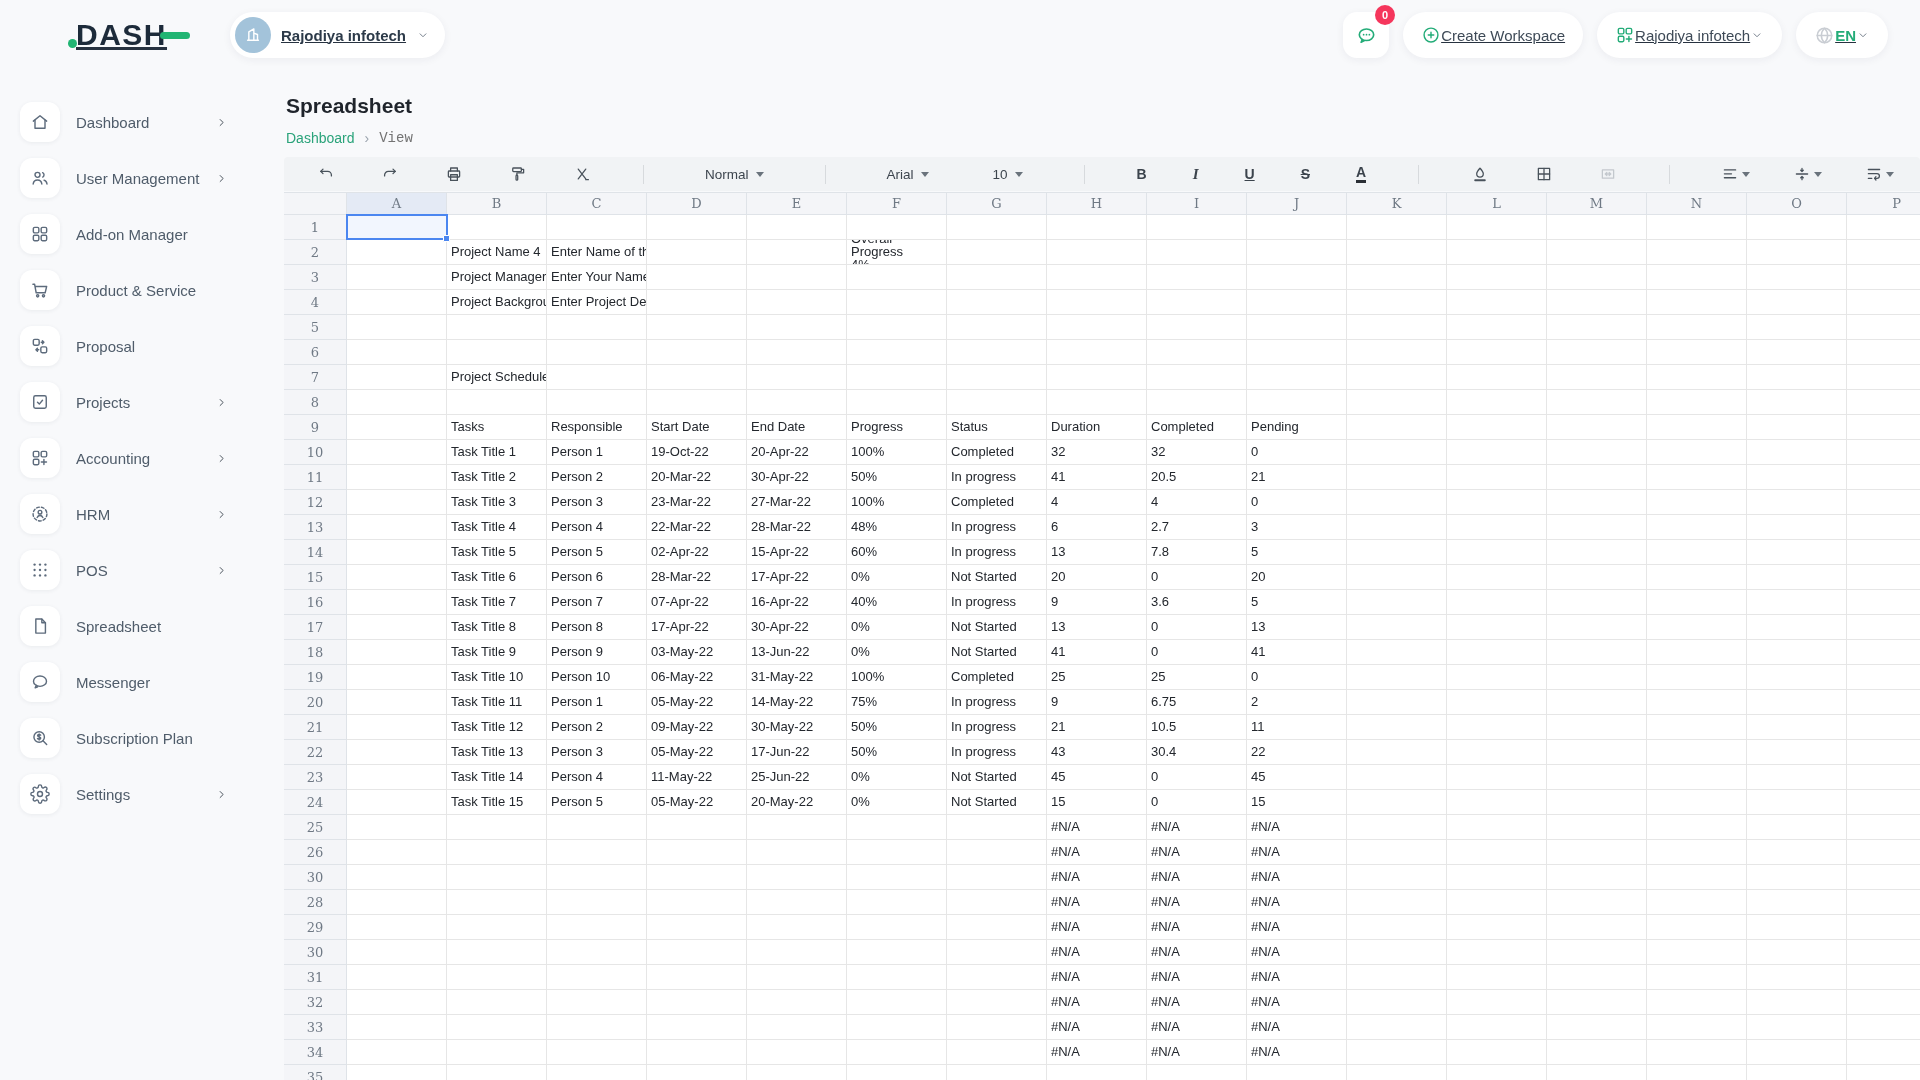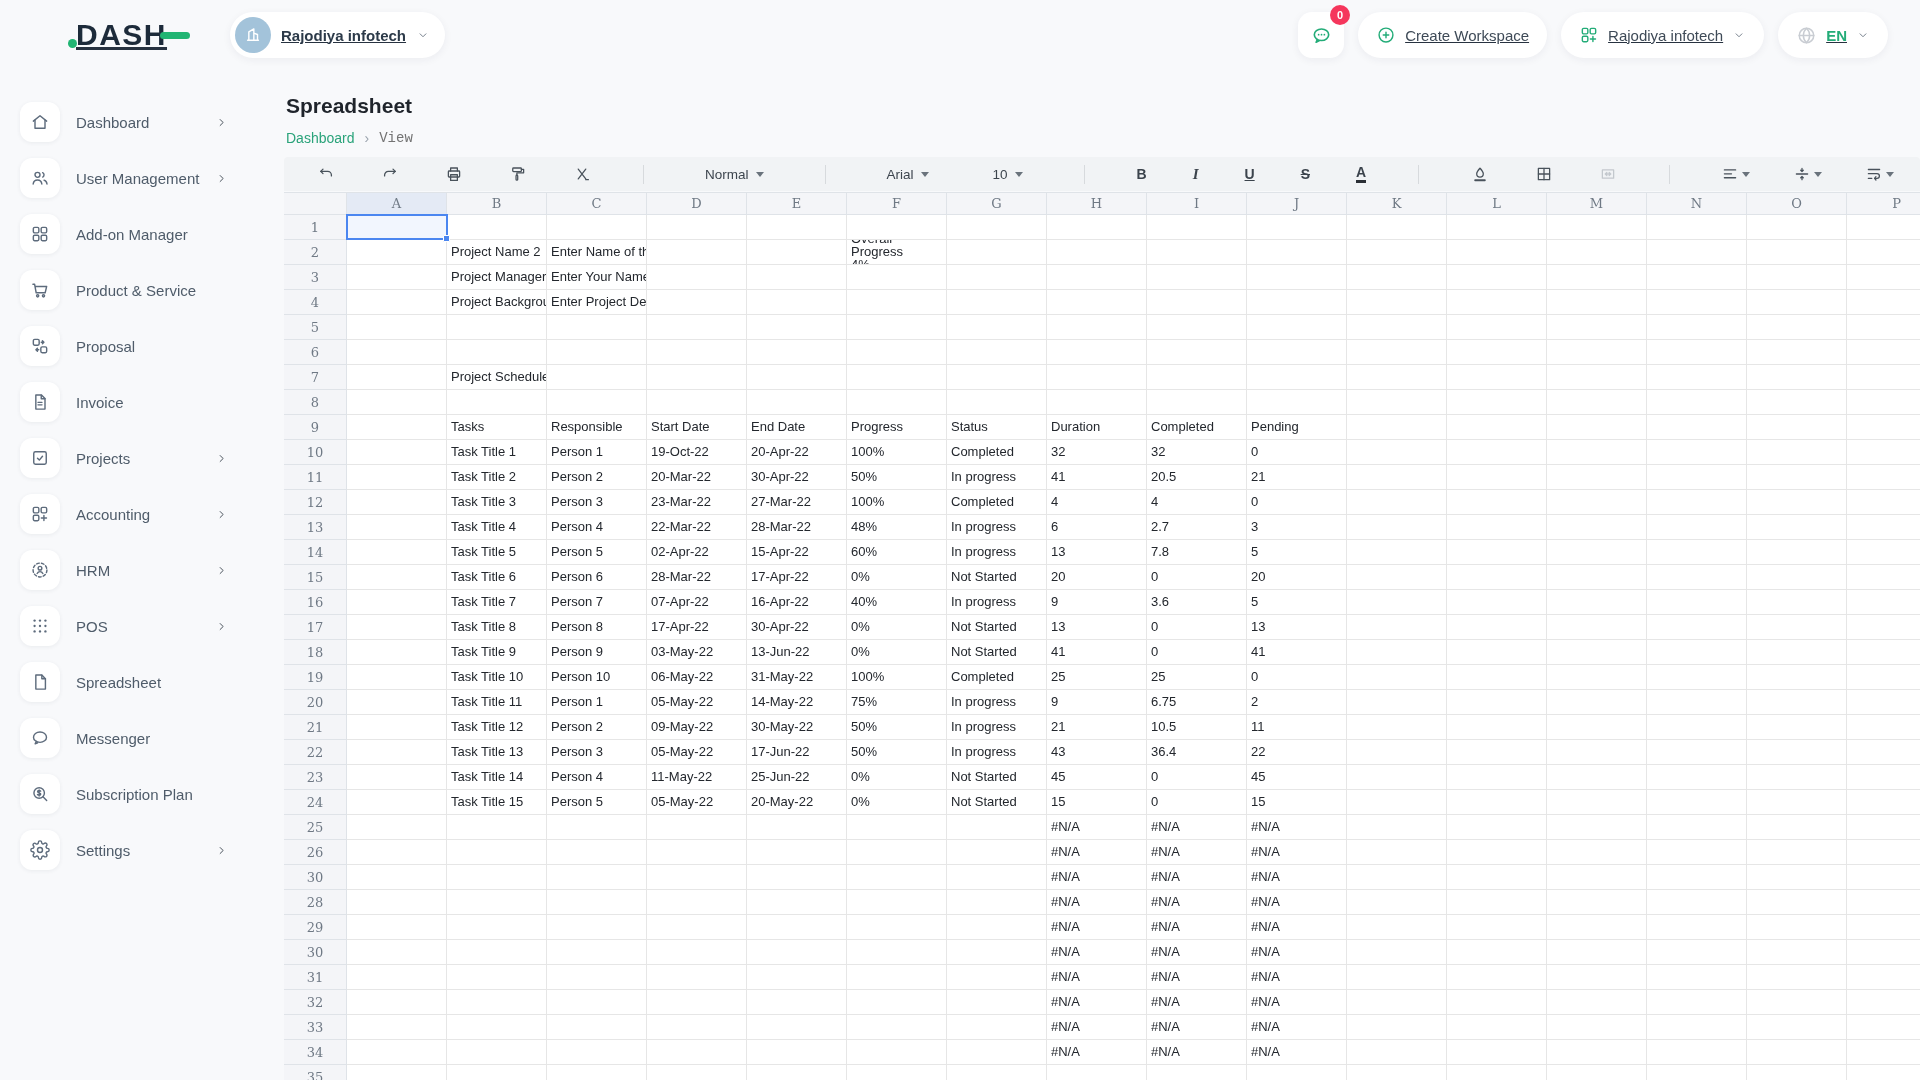--- a/index.html
+++ b/index.html
@@ -22,21 +22,21 @@
     padding:0 15px 0 5px;gap:10px;box-shadow:0 2px 8px rgba(30,40,60,.06);cursor:pointer;border:none;font-family:inherit;}
   .ws-avatar{width:36px;height:36px;border-radius:50%;background:#a3c3da;display:flex;align-items:center;justify-content:center;color:#fff;}
   .ws-avatar svg{width:20px;height:20px;}
   .ws-name{font-size:15px;font-weight:600;color:#2c3a49;}
   .hdr-right{margin-left:auto;margin-right:32px;display:flex;align-items:center;gap:14px;}
   .chat-btn{position:relative;width:46px;height:46px;background:#fff;border-radius:14px;border:none;cursor:pointer;
     box-shadow:0 2px 8px rgba(30,40,60,.06);display:flex;align-items:center;justify-content:center;color:var(--accent);}
   .chat-btn svg{width:23px;height:23px;}
   .badge{position:absolute;top:-7px;right:-6px;min-width:20px;height:20px;border-radius:10px;background:var(--badge);
     color:#fff;font-size:11px;font-weight:600;display:flex;align-items:center;justify-content:center;padding:0 5px;}
-  .pill{height:46px;background:#fff;border-radius:23px;border:none;display:flex;align-items:center;gap:9px;padding:0 18px;
+  .pill{height:46px;background:#fff;border-radius:23px;border:none;display:flex;align-items:center;padding:0 18px;
     font-size:15px;color:#3e4a57;font-weight:500;box-shadow:0 2px 8px rgba(30,40,60,.06);cursor:pointer;font-family:inherit;}
   .green-ic{color:var(--accent);display:flex;} .green-ic svg{width:20px;height:20px;}
   .gray-ic{color:#c9cdd3;display:flex;} .gray-ic svg{width:21px;height:21px;}
   .lang{color:var(--accent);font-weight:700;}
   .pill-caret{color:#76818d;display:flex;} .pill-caret svg{width:14px;height:14px;}
   
   .sidebar{position:absolute;top:70px;left:0;width:270px;bottom:0;padding-top:24px;}
   .side-item{height:56px;display:flex;align-items:center;padding-left:20px;cursor:pointer;}
   .side-icon{width:40px;height:40px;background:#fff;border-radius:12px;box-shadow:0 1px 4px rgba(40,50,70,.07);
     display:flex;align-items:center;justify-content:center;color:#5d6b7c;flex:none;}
@@ -223,30 +223,20 @@
           <rect x="13" y="13" width="7" height="7" rx="1.6"></rect>
           <path d="M13.5 7.5h3.2M14.9 5.7l1.8 1.8-1.8 1.8"></path>
           <path d="M10.5 16.5H7.3M8.9 18.3l-1.8-1.8 1.8-1.8"></path>
         </svg>
       </span>
       <span class="side-label">Proposal</span>
     </div>
     <div class="side-item">
       <span class="side-icon">
         <svg viewBox="0 0 24 24" fill="none" stroke="currentColor" stroke-width="1.7" stroke-linecap="round" stroke-linejoin="round">
-          <path d="M7 3.5h6.8L18 7.7v12.8H7z"></path>
-          <path d="M13.5 3.8V8H18"></path>
-          <path d="M9.6 12.4h4.8M9.6 15.4h4.8"></path>
-        </svg>
-      </span>
-      <span class="side-label">Invoice</span>
-    </div>
-    <div class="side-item">
-      <span class="side-icon">
-        <svg viewBox="0 0 24 24" fill="none" stroke="currentColor" stroke-width="1.7" stroke-linecap="round" stroke-linejoin="round">
           <rect x="4.5" y="4.5" width="15" height="15" rx="2"></rect>
           <path d="M9 12.3l2.2 2.2 3.8-4.6"></path>
         </svg>
       </span>
       <span class="side-label">Projects</span>
       <span class="side-chevron">
         <svg viewBox="0 0 24 24" fill="none" stroke="currentColor" stroke-width="1.7" stroke-linecap="round" stroke-linejoin="round">
           <path d="M9.5 6.5 15 12l-5.5 5.5"></path>
         </svg>
       </span>
@@ -536,21 +526,21 @@
       <div class="cell"></div>
       <div class="cell"></div>
       <div class="cell"></div>
       <div class="cell"></div>
       <div class="cell"></div>
       <div class="cell"></div>
       <div class="cell"></div>
       <div class="cell"></div>
       <div class="gh">2</div>
       <div class="cell"></div>
-      <div class="cell">Project Name 2</div>
+      <div class="cell">Project Name 4</div>
       <div class="cell">Enter Name of the Project</div>
       <div class="cell"></div>
       <div class="cell"></div>
       <div class="cell">
         <div class="clip-wrap">
           <span>Overall</span>
           <span>Progress</span>
           <span>4%</span>
         </div>
       </div>
@@ -889,21 +879,21 @@
       <div class="cell"></div>
       <div class="gh">22</div>
       <div class="cell"></div>
       <div class="cell">Task Title 13</div>
       <div class="cell">Person 3</div>
       <div class="cell">05-May-22</div>
       <div class="cell">17-Jun-22</div>
       <div class="cell">50%</div>
       <div class="cell">In progress</div>
       <div class="cell">43</div>
-      <div class="cell">36.4</div>
+      <div class="cell">30.4</div>
       <div class="cell">22</div>
       <div class="cell"></div>
       <div class="cell"></div>
       <div class="cell"></div>
       <div class="cell"></div>
       <div class="cell"></div>
       <div class="cell"></div>
       <div class="gh">23</div>
       <div class="cell"></div>
       <div class="cell">Task Title 14</div>

